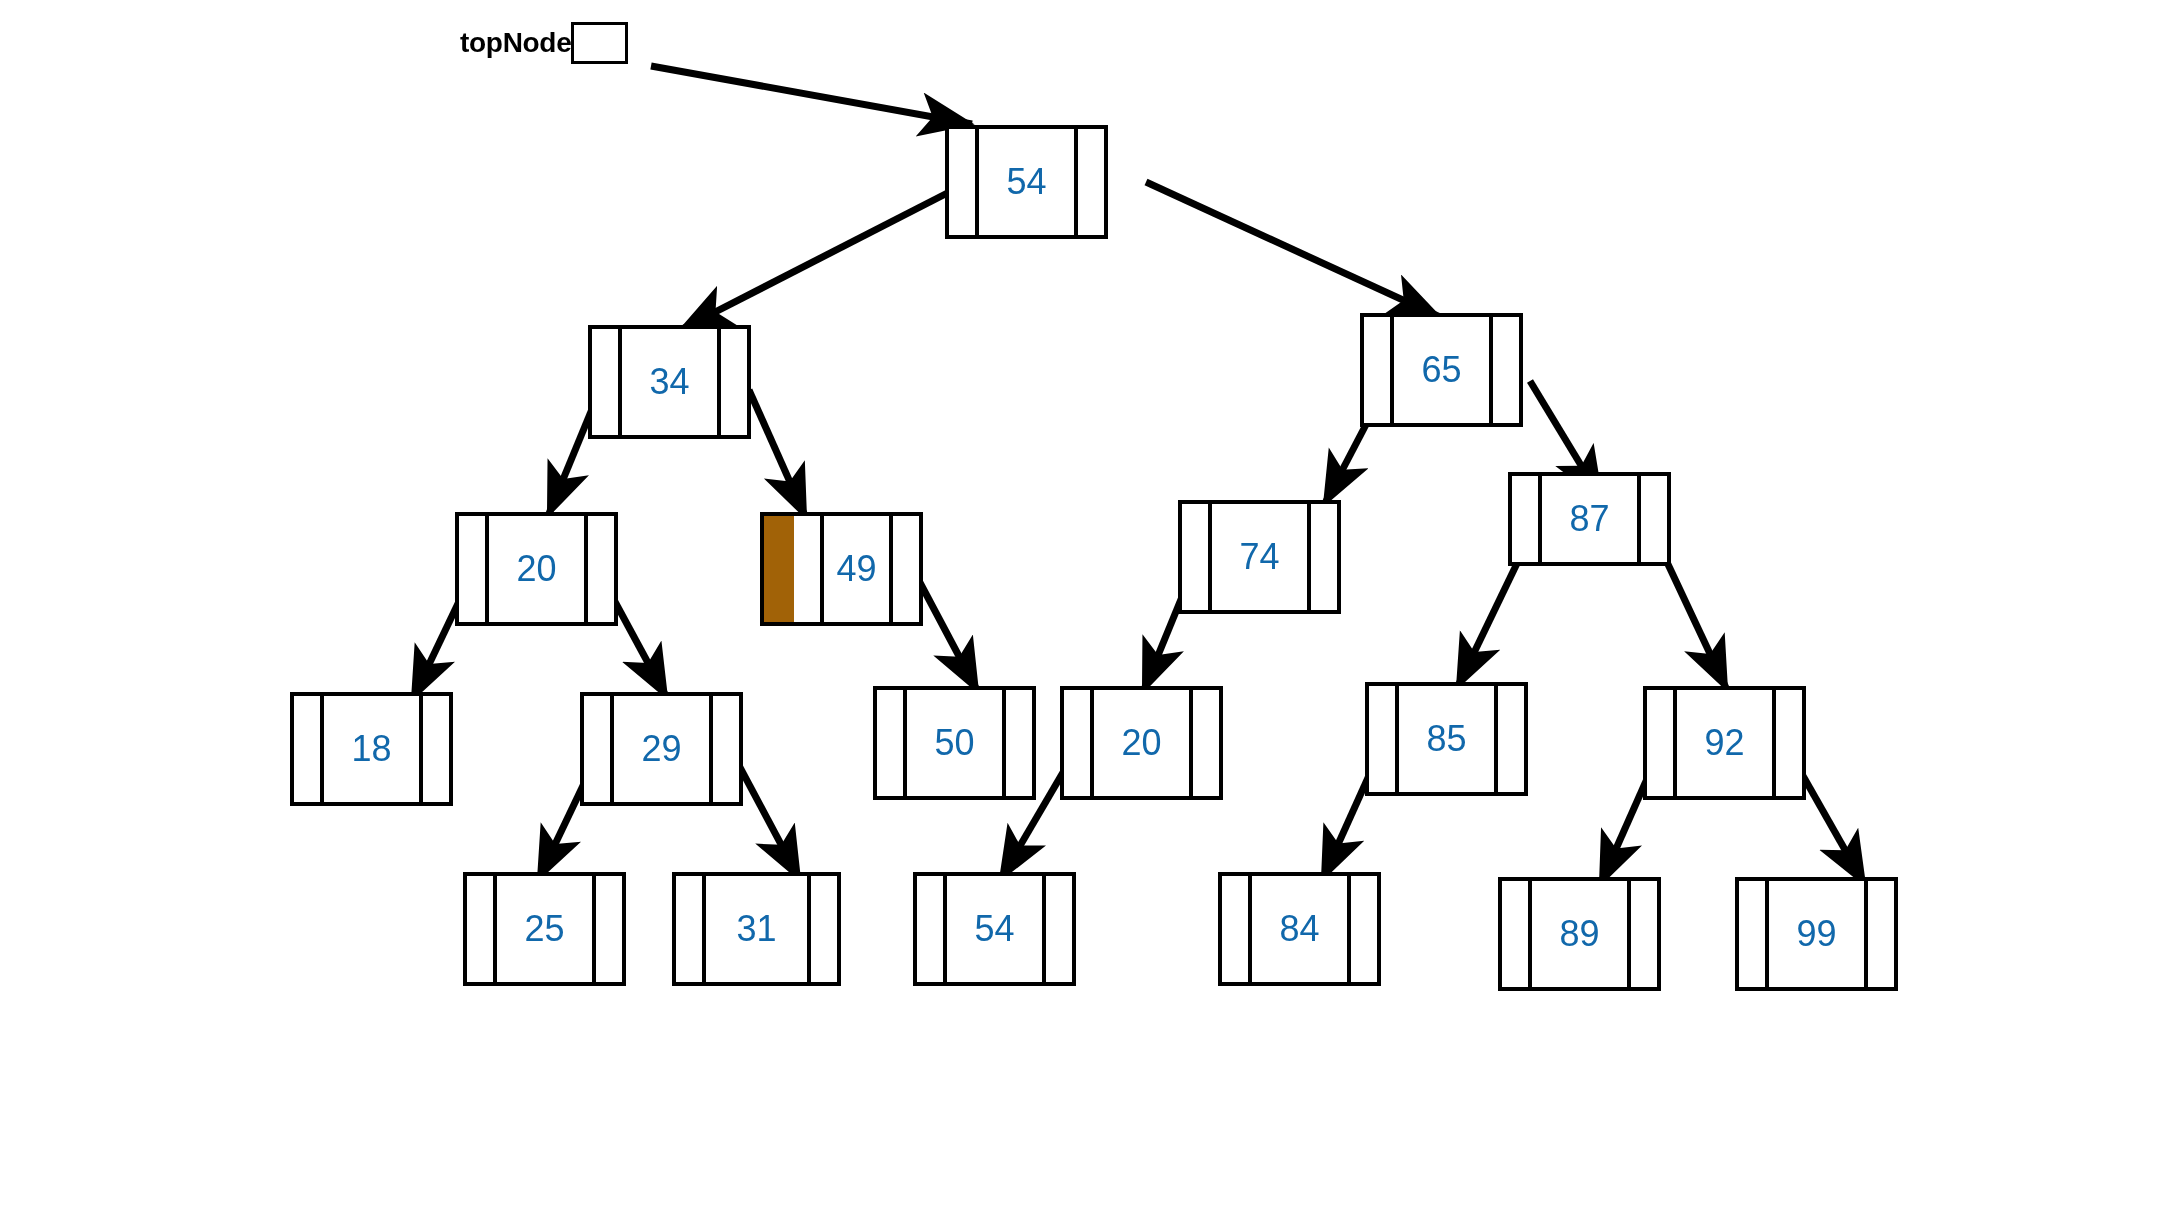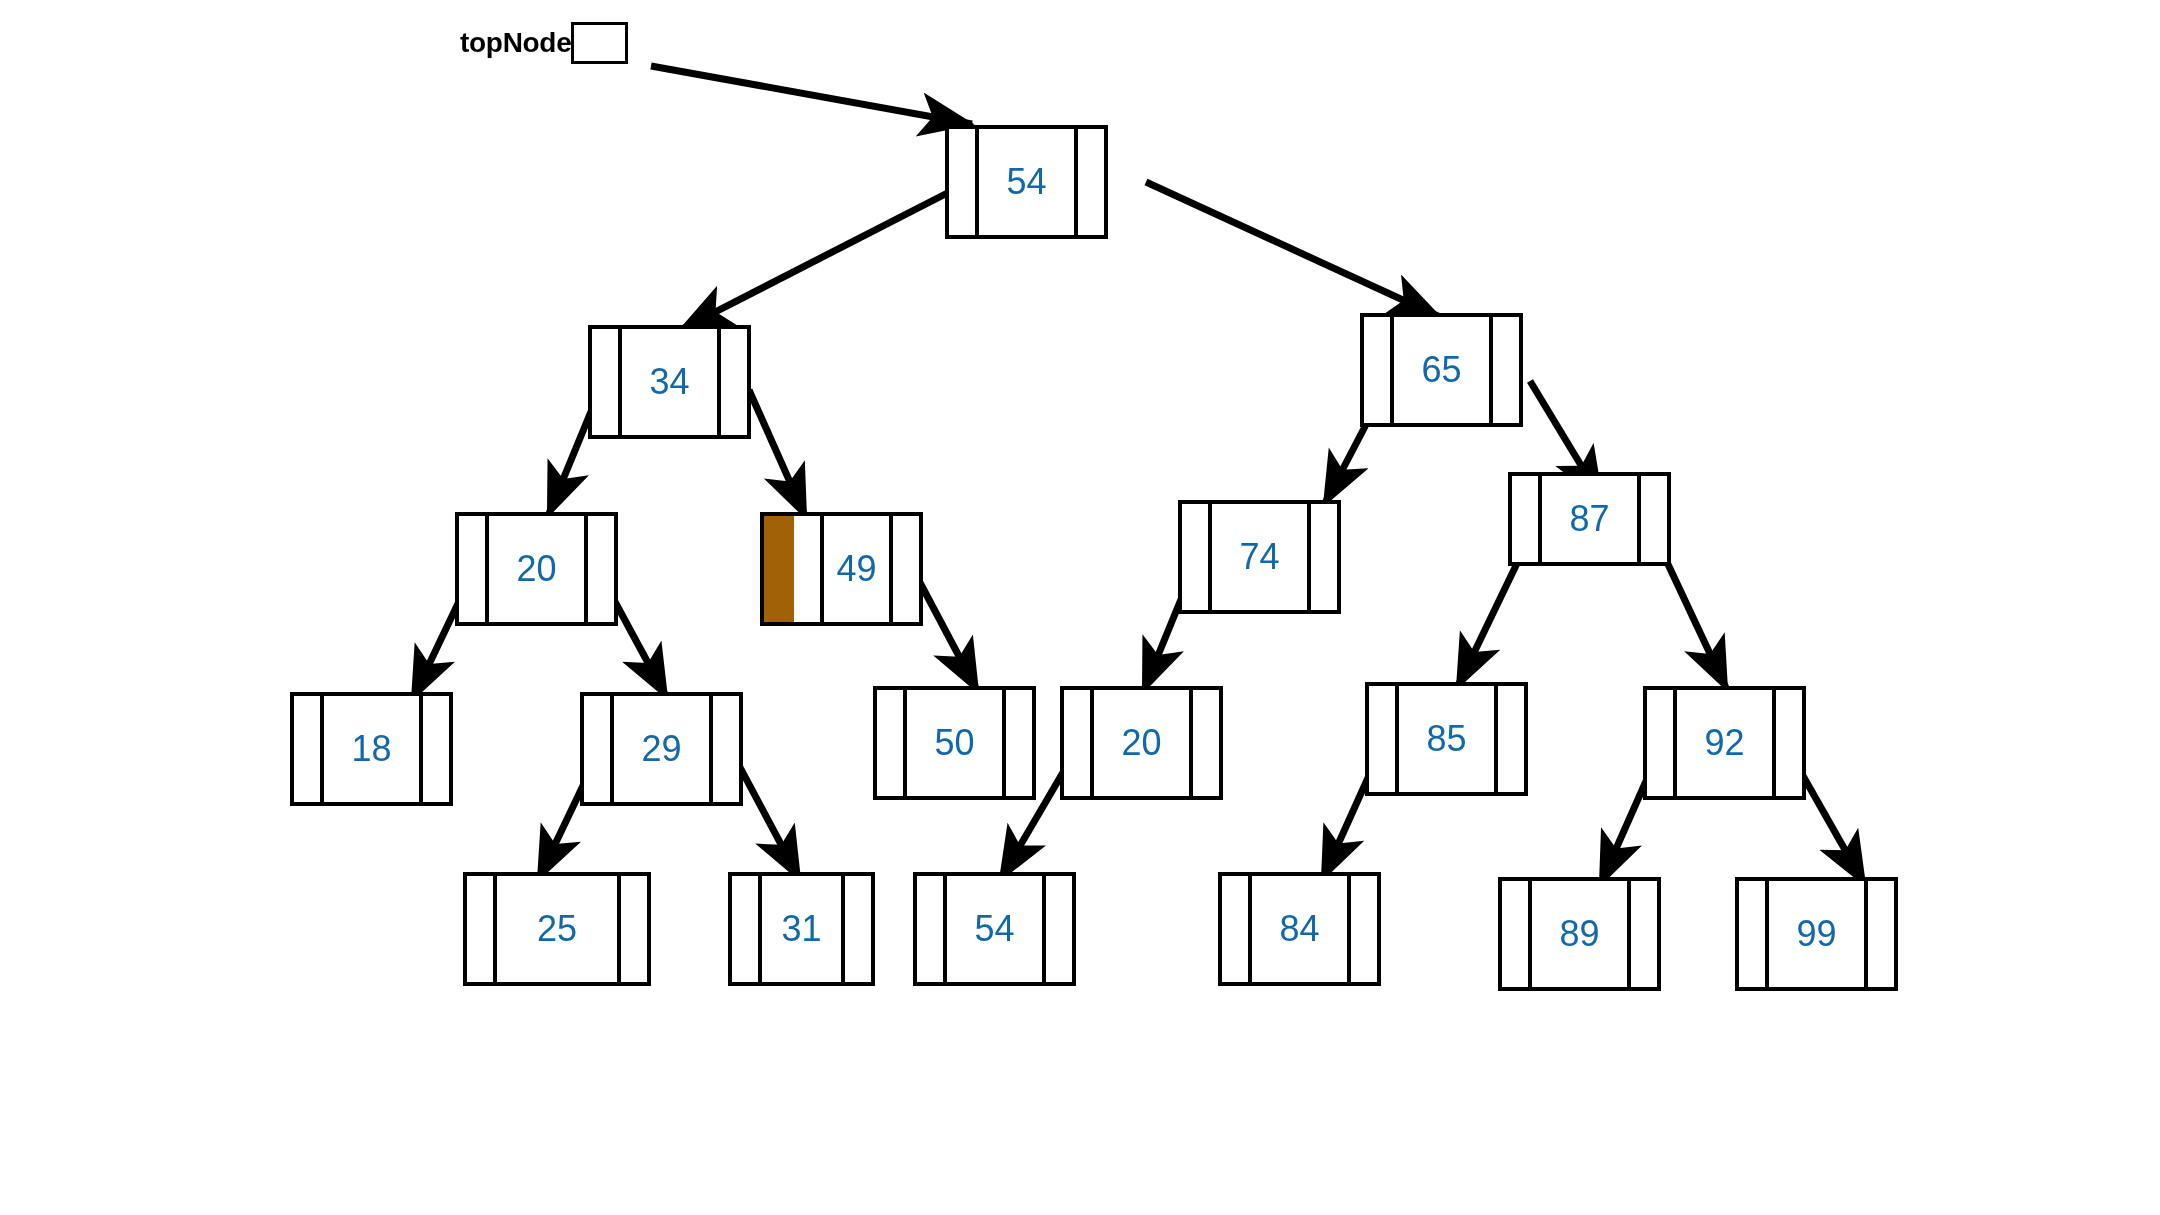--- a/index.html
+++ b/index.html
@@ -198,28 +198,28 @@
         </div>
         <div class="cell-ptr right" style="width: 30px;"></div>
       </div>
       <div class="node" style="left: 1643px; top: 686px; width: 163px; height: 114px;">
         <div class="cell-ptr left" style="width: 30px;"></div>
         <div class="cell-value">
           <span style="color: rgb(17, 104, 171);">92</span>
         </div>
         <div class="cell-ptr right" style="width: 30px;"></div>
       </div>
-      <div class="node" style="left: 463px; top: 872px; width: 188px; height: 114px;">
+      <div class="node" style="left: 463px; top: 872px; width: 163px; height: 114px;">
         <div class="cell-ptr left" style="width: 30px;"></div>
         <div class="cell-value">
           <span style="color: rgb(17, 104, 171);">25</span>
         </div>
         <div class="cell-ptr right" style="width: 30px;"></div>
       </div>
-      <div class="node" style="left: 728px; top: 872px; width: 147px; height: 114px;">
+      <div class="node" style="left: 672px; top: 872px; width: 169px; height: 114px;">
         <div class="cell-ptr left" style="width: 30px;"></div>
         <div class="cell-value">
           <span style="color: rgb(17, 104, 171);">31</span>
         </div>
         <div class="cell-ptr right" style="width: 30px;"></div>
       </div>
       <div class="node" style="left: 913px; top: 872px; width: 163px; height: 114px;">
         <div class="cell-ptr left" style="width: 30px;"></div>
         <div class="cell-value">
           <span style="color: rgb(17, 104, 171);">54</span>

